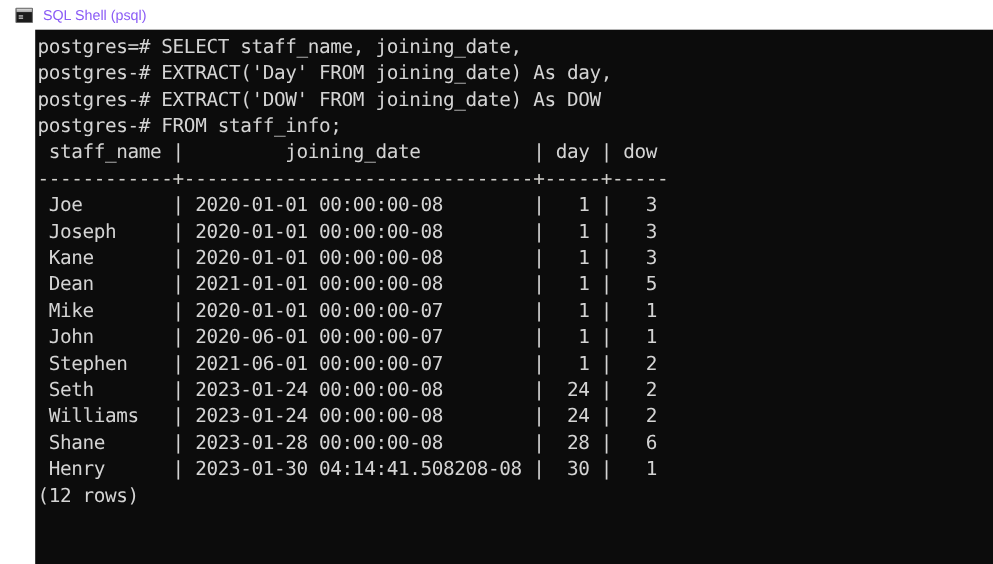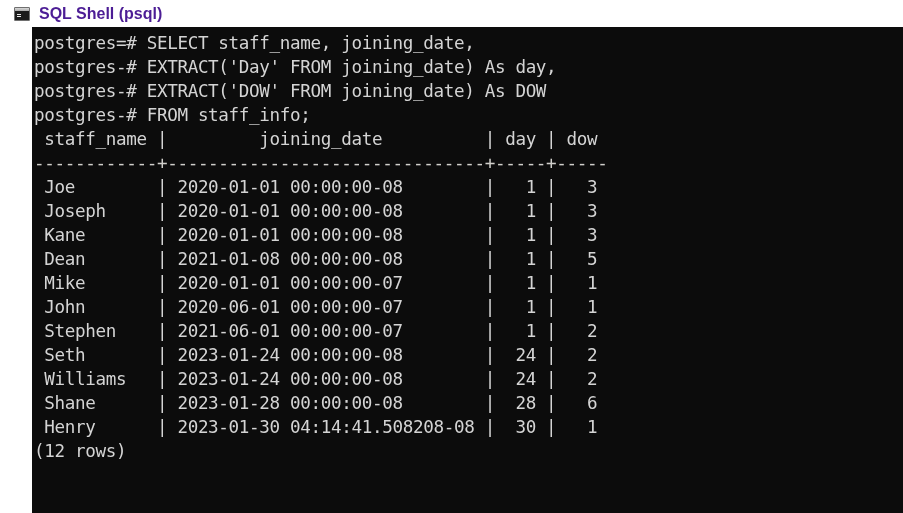--- a/index.html
+++ b/index.html
@@ -46,25 +46,24 @@
     content: "";
     position: absolute;
     left: 2px;
     top: 6px;
     width: 4px;
     height: 1px;
     background: #e8e8e8;
     box-shadow: 0 2px 0 0 #e8e8e8;
   }
   .titlebar-text {
-    font-size: 16px;
-    color: #4c1d95;
+    font-size: 13px;
+    color: #8b5cf6;
     line-height: 14px;
     white-space: nowrap;
-    font-weight: bold;
   }
 
   
   .terminal {
     height: 486px;
     background: #0c0c0c;
     box-sizing: border-box;
     padding: 4px 0 0 2px;
     overflow: hidden;
     margin-left: 32px;
@@ -96,21 +95,21 @@
   <div class="term-line">postgres-# EXTRACT('Day' FROM joining_date) As day,</div>
   <div class="term-line">postgres-# EXTRACT('DOW' FROM joining_date) As DOW</div>
   <div class="term-line">postgres-# FROM staff_info;</div>
 
   <div class="term-line"> staff_name |         joining_date          | day | dow </div>
   <div class="term-line sep">------------+-------------------------------+-----+-----</div>
 
   <div class="term-line"> Joe        | 2020-01-01 00:00:00-08        |   1 |   3</div>
   <div class="term-line"> Joseph     | 2020-01-01 00:00:00-08        |   1 |   3</div>
   <div class="term-line"> Kane       | 2020-01-01 00:00:00-08        |   1 |   3</div>
-  <div class="term-line"> Dean       | 2021-01-08 00:00:00-08        |   1 |   5</div>
+  <div class="term-line"> Dean       | 2021-01-01 00:00:00-08        |   1 |   5</div>
   <div class="term-line"> Mike       | 2020-01-01 00:00:00-07        |   1 |   1</div>
   <div class="term-line"> John       | 2020-06-01 00:00:00-07        |   1 |   1</div>
   <div class="term-line"> Stephen    | 2021-06-01 00:00:00-07        |   1 |   2</div>
   <div class="term-line"> Seth       | 2023-01-24 00:00:00-08        |  24 |   2</div>
   <div class="term-line"> Williams   | 2023-01-24 00:00:00-08        |  24 |   2</div>
   <div class="term-line"> Shane      | 2023-01-28 00:00:00-08        |  28 |   6</div>
   <div class="term-line"> Henry      | 2023-01-30 04:14:41.508208-08 |  30 |   1</div>
 
   <div class="term-line">(12 rows)</div>
 

